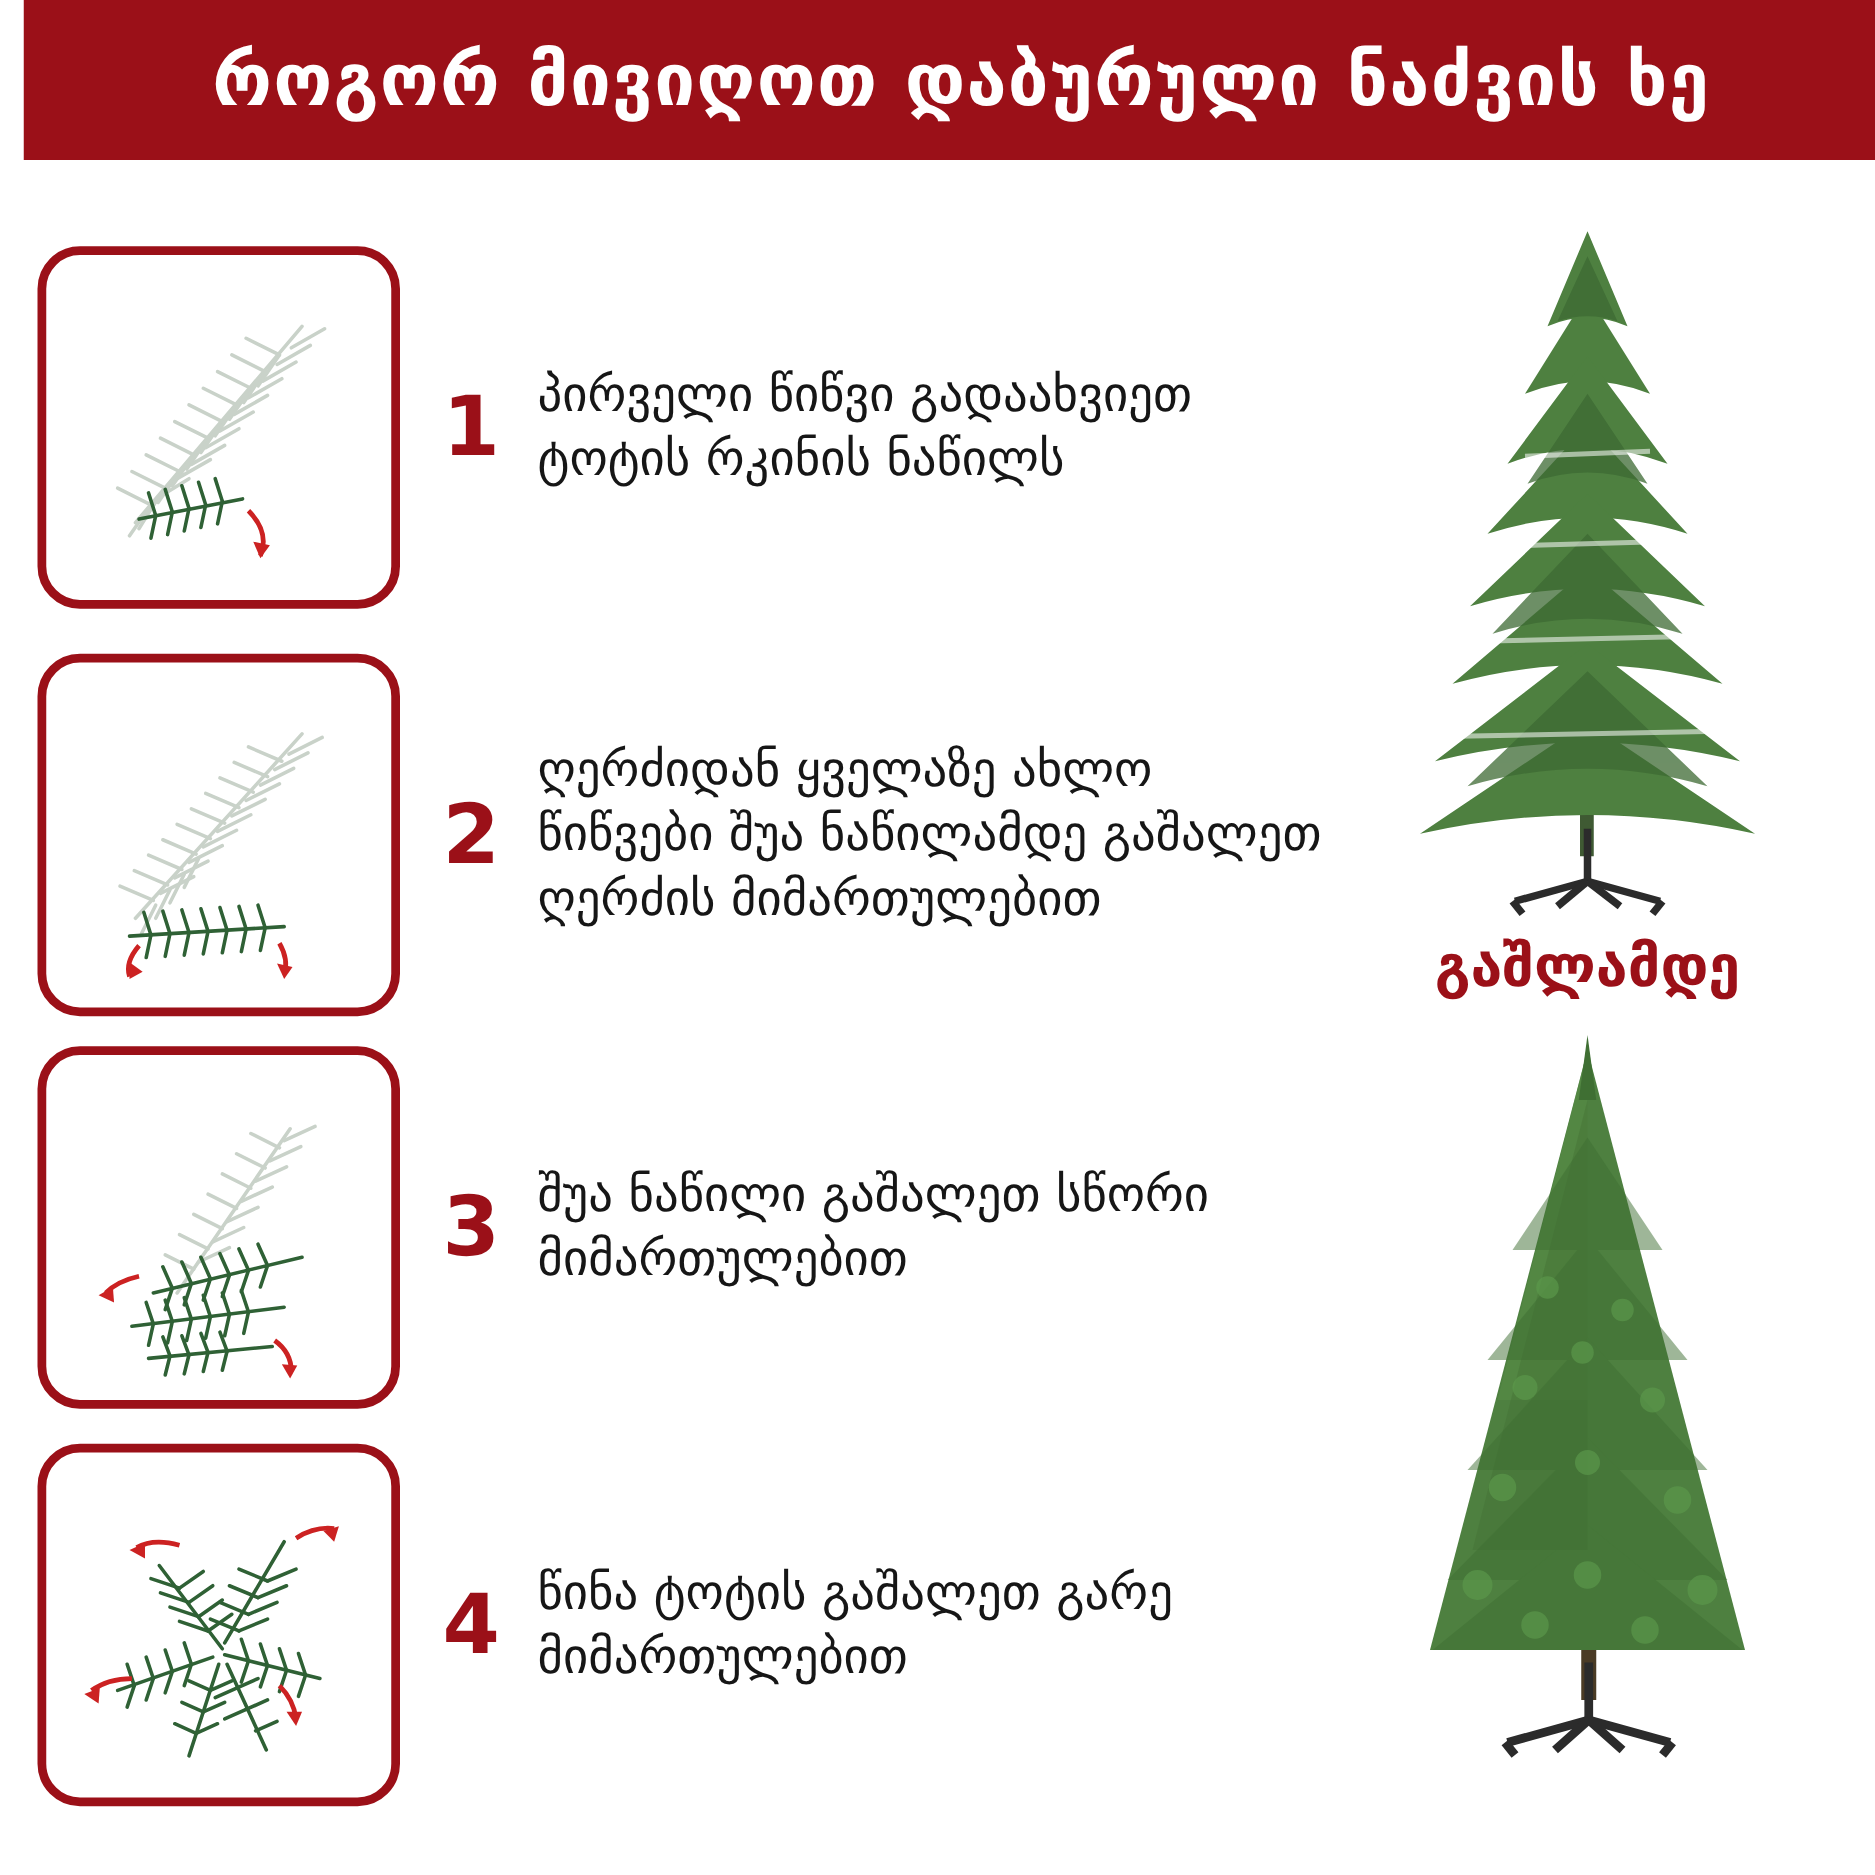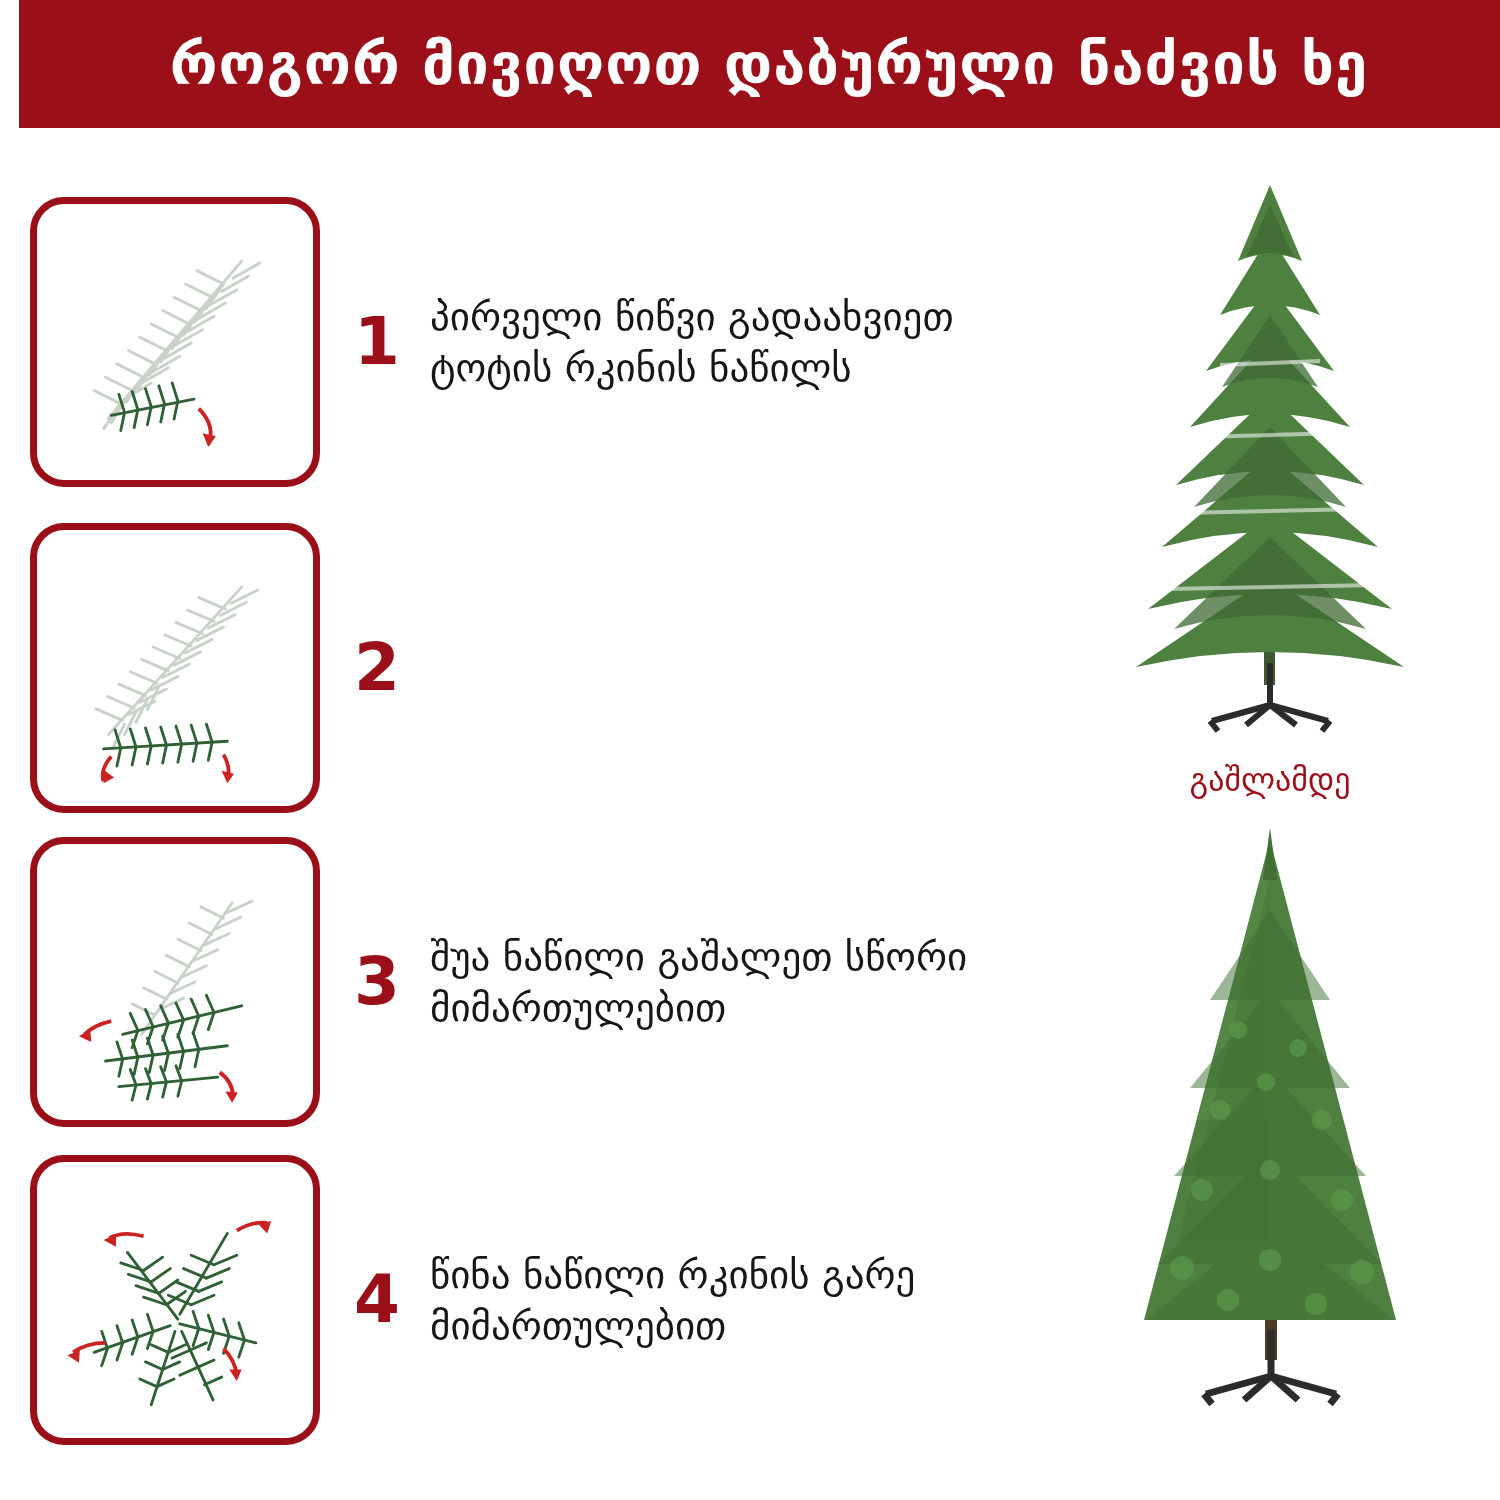--- a/index.html
+++ b/index.html
@@ -100,23 +100,23 @@
   .photo-block {
     position: absolute;
     width: 420px;
     text-align: center;
   }
   .photo-block.top { left: 1060px; top: 165px; }
   .photo-block.bottom { left: 1060px; top: 820px; }
 
   .photo-caption {
     color: #9b1018;
-    font-size: 32px;
-    font-weight: normal;
-    margin-top: 19px;
+    font-size: 46px;
+    font-weight: bold;
+    margin-top: 5px;
     line-height: 1;
   }
   .tree-svg { display: block; margin: 0 auto; }
 </style>
 </head>
 <body>
 
 <div class="page">
 
   <div class="header">
@@ -240,20 +240,21 @@
             <line x1="184" y1="223" x2="178" y2="204"></line>
               <line x1="184" y1="223" x2="180" y2="242"></line>
           </g>
           <path d="M78 238 q-12 14 -8 26" stroke="#cc2222" stroke-width="4" fill="none"></path>
           <path d="M70 266 l0 -14 l11 8 z" fill="#cc2222"></path>
           <path d="M196 236 q8 14 4 26" stroke="#cc2222" stroke-width="4" fill="none"></path>
           <path d="M200 266 l-6 -13 l13 3 z" fill="#cc2222"></path>
         </svg>
       </div>
       <div class="step-num">2</div>
+      <div class="step-text">ღერძიდან ყველაზე ახლო წიწვები შუა ნაწილამდე გაშალეთ ღერძის მიმართულებით</div>
     </div>
 
     <div class="step-row r3">
       <div class="thumb">
         <svg viewBox="0 0 290 290">
           <g stroke="#c9d2c9" stroke-width="3" fill="none" stroke-linecap="round">
             <line x1="110" y1="200" x2="205" y2="62"></line>
             <g>
               <line x1="124" y1="180" x2="100" y2="168"></line>
                 <line x1="136" y1="163" x2="112" y2="151"></line>
@@ -389,21 +390,21 @@
           <path d="M70 82 l13 -6 l0 13 z" fill="#cc2222"></path>
           <path d="M210 72 q16 -10 32 -8" stroke="#cc2222" stroke-width="4" fill="none"></path>
           <path d="M246 62 l-4 13 l-9 -9 z" fill="#cc2222"></path>
           <path d="M72 190 q-20 0 -34 10" stroke="#cc2222" stroke-width="4" fill="none"></path>
           <path d="M32 203 l13 -5 l-1 13 z" fill="#cc2222"></path>
           <path d="M196 196 q12 12 14 28" stroke="#cc2222" stroke-width="4" fill="none"></path>
           <path d="M210 230 l-8 -12 l13 0 z" fill="#cc2222"></path>
         </svg>
       </div>
       <div class="step-num">4</div>
-      <div class="step-text">წინა ნაწილი რკინის გარე მიმართულებით</div>
+      <div class="step-text">წინა ტოტის გაშალეთ გარე მიმართულებით</div>
     </div>
 
   </div>
 
   <div class="photo-block top">
     <svg class="tree-svg" width="400" height="580" viewBox="0 0 400 580">
       <g>
 
         <rect x="194" y="120" width="11" height="400" fill="#3f5a33"></rect>
 

